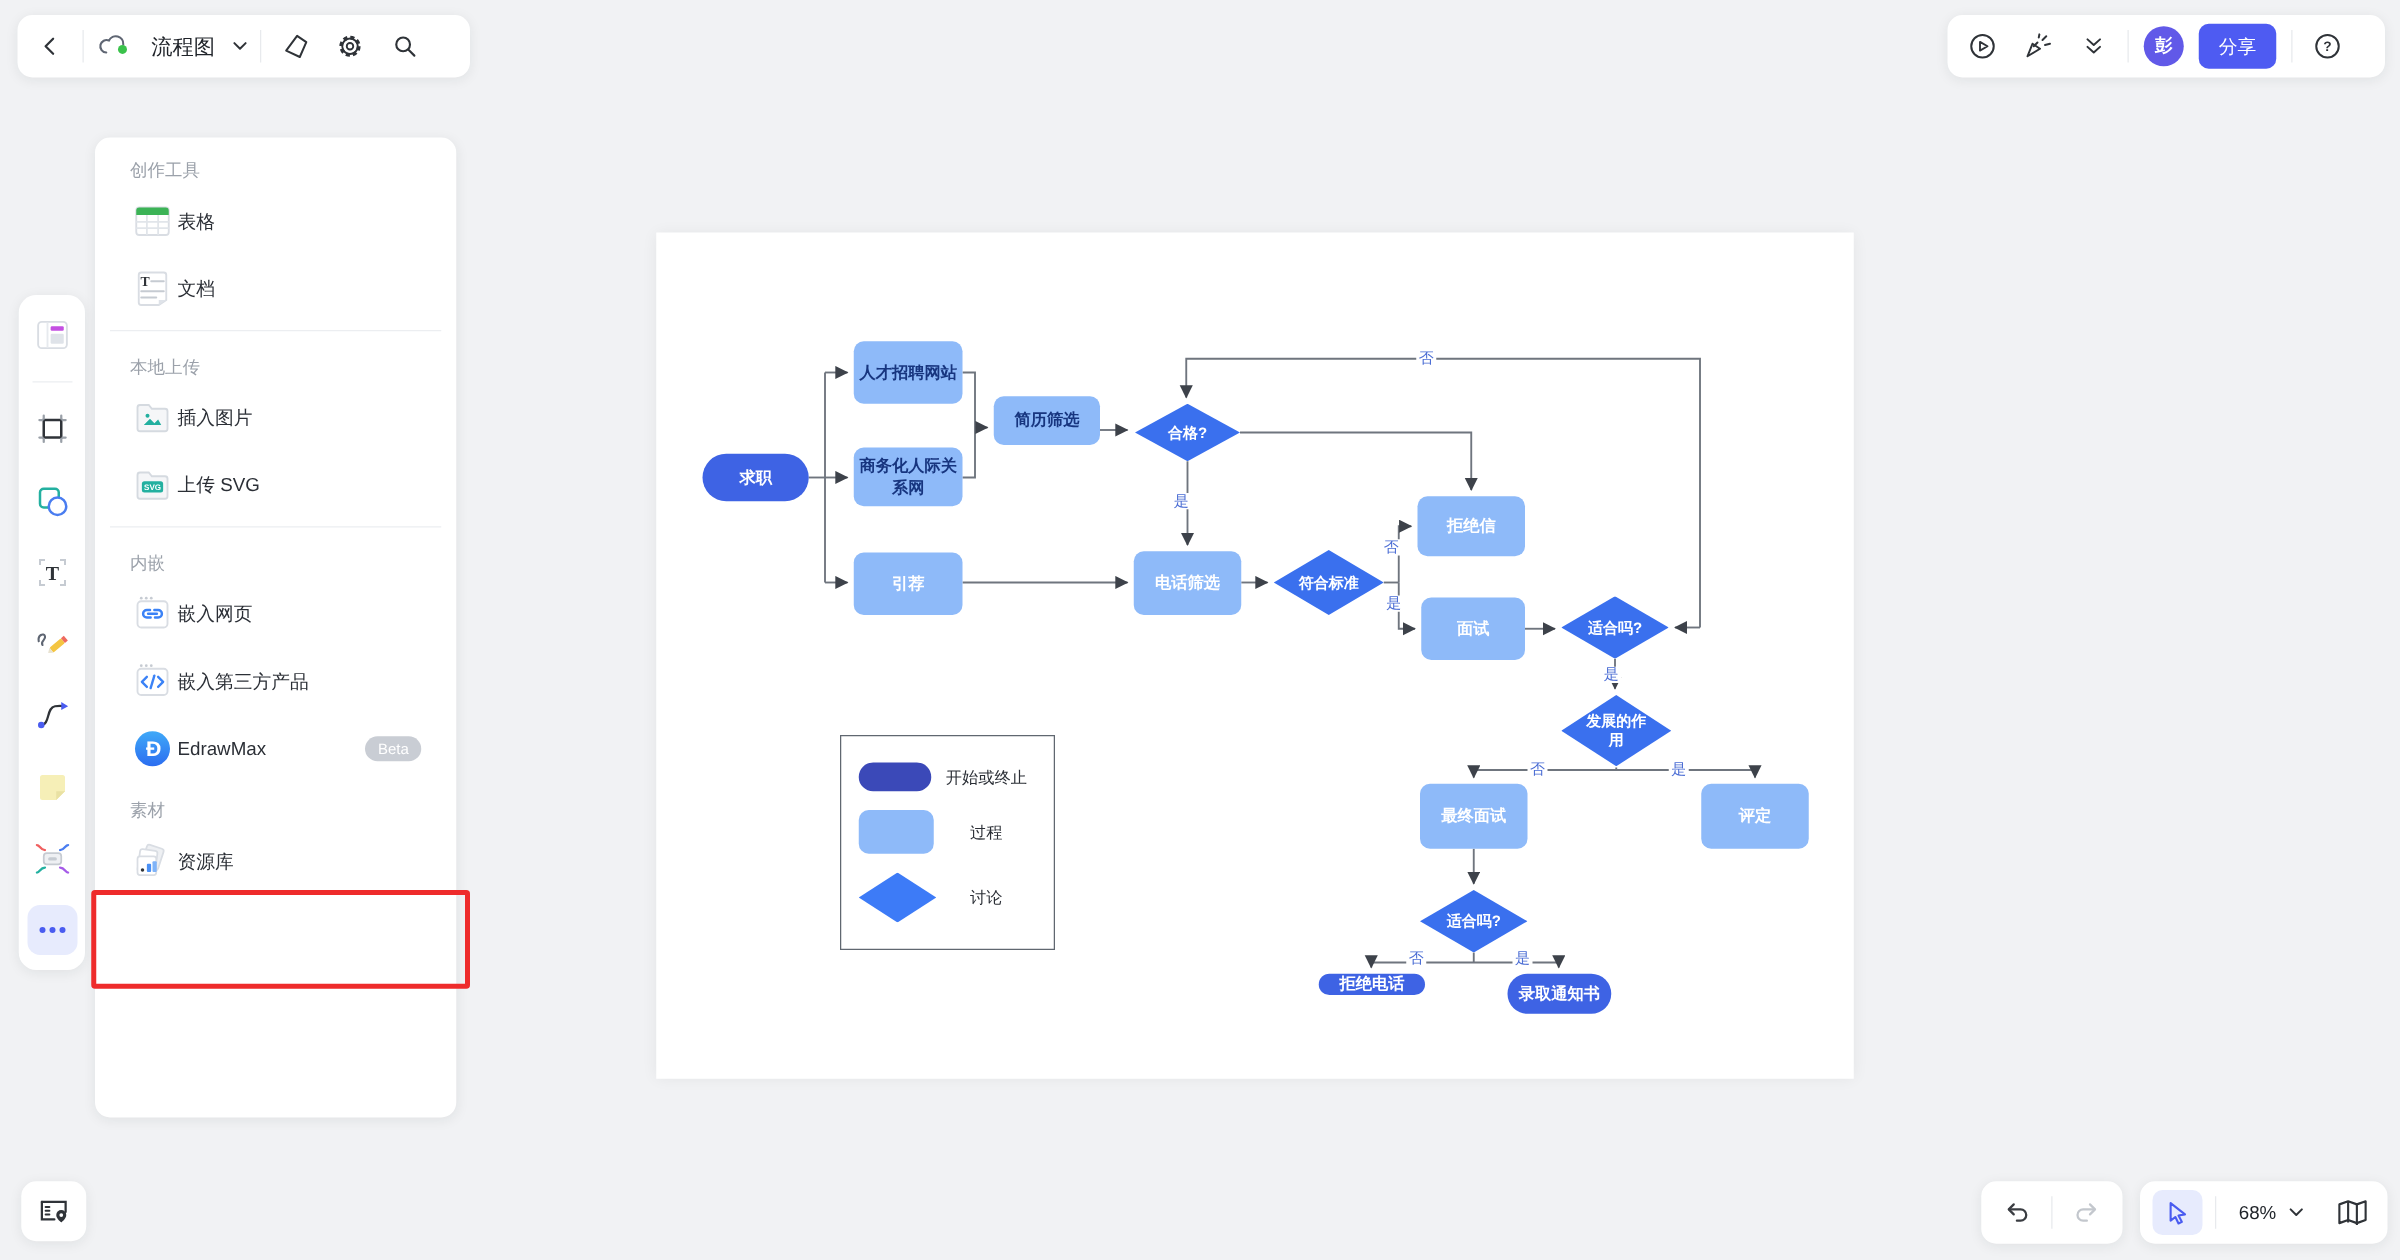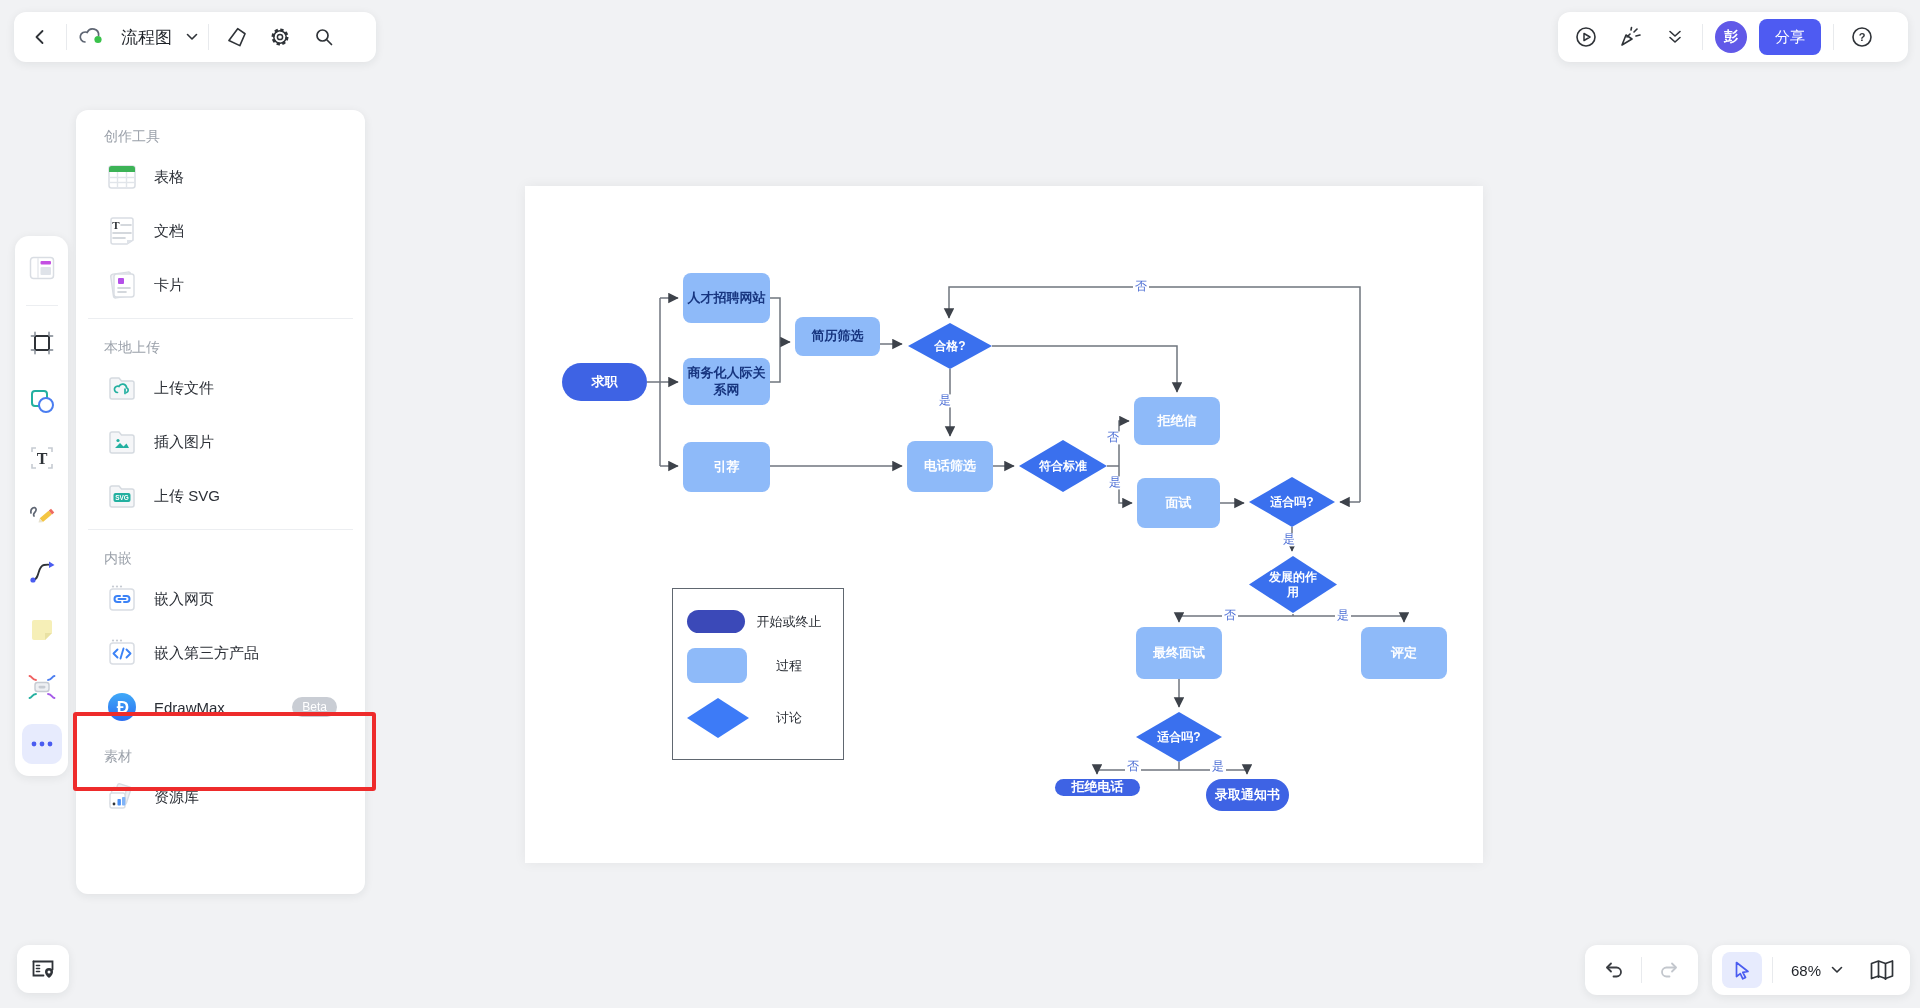--- a/index.html
+++ b/index.html
@@ -24,21 +24,21 @@
 
   
   .side-tools{left:15px;top:236px;width:53px;height:540px;border-radius:14px;display:flex;flex-direction:column;align-items:center;justify-content:space-between;padding:12px 0;box-sizing:border-box;}
   .tool{width:40px;height:40px;}
   .hdiv{width:32px;height:1px;background:#eceef1;}
   .more-btn{width:40px;height:40px;background:#e7ebfd;border-radius:10px;}
 
   
   .panel{left:76px;top:110px;width:289px;height:784px;border-radius:12px;padding:4px 12px;box-sizing:border-box;}
   .sec-title{padding:14px 16px 4px;font-size:14px;color:#9ba1aa;}
-  .row{height:54px;display:flex;align-items:center;gap:14px;padding:0 16px;cursor:pointer;}
+  .row{height:54px;display:flex;align-items:center;gap:2px;padding:0 16px;cursor:pointer;}
   .row .lbl{font-size:15px;color:#2b2f36;}
   .sec-div{height:1px;background:#eceef1;margin:6px 0;}
   .badge{margin-left:auto;background:#c9cdd4;color:#fff;font-size:12px;padding:3px 10px;border-radius:10px;}
   .picon{width:36px;height:36px;flex:0 0 36px;display:flex;align-items:center;justify-content:center;}
   .red-box{position:absolute;left:73px;top:712px;width:295px;height:71px;border:4px solid #ee2b2b;border-radius:3px;z-index:60;pointer-events:none;}
 
   
   .canvas{position:absolute;left:525px;top:186px;width:958px;height:677px;background:#fff;box-shadow:0 0 12px rgba(31,35,41,.06);}
   .fc-layer{position:absolute;inset:0;}
   .fc-layer > svg{position:absolute;left:0;top:0;}
@@ -250,47 +250,23 @@
         <text x="11" y="15" text-anchor="middle" font-size="11" font-weight="bold" fill="#2f3338" font-family="Liberation Serif, serif">T</text>
         <g stroke="#c6cbd2" stroke-width="1.6" stroke-linecap="round">
             <line x1="16" y1="11" x2="26" y2="11"></line>
             <line x1="8" y1="19" x2="26" y2="19"></line>
             <line x1="8" y1="24" x2="20" y2="24"></line>
           </g>
       </svg>
     </span>
     <span class="lbl">文档</span>
   </div>
-  <div class="row">
-    <span class="picon">
-      <svg width="34" height="34" viewBox="0 0 34 34">
-        <rect x="7" y="5" width="20" height="24" rx="2.5" fill="#f2f3f5" stroke="#d9dde3" stroke-width="1.4" transform="rotate(-8 17 17)"></rect>
-        <rect x="9" y="6" width="20" height="23" rx="2.5" fill="#fff" stroke="#d9dde3" stroke-width="1.4"></rect>
-        <rect x="13" y="10" width="6" height="6" rx="1" fill="#b44fe8"></rect>
-        <g stroke="#c6cbd2" stroke-width="1.6" stroke-linecap="round">
-            <line x1="13" y1="20" x2="25" y2="20"></line>
-            <line x1="13" y1="24" x2="21" y2="24"></line>
-          </g>
-      </svg>
-    </span>
-    <span class="lbl">卡片</span>
-  </div>
 
   <div class="sec-div"></div>
   <div class="sec-title">本地上传</div>
-  <div class="row">
-    <span class="picon">
-      <svg width="34" height="34" viewBox="0 0 34 34">
-        <path d="M5 9 a2 2 0 0 1 2-2 h7 l2.5 3 H27 a2 2 0 0 1 2 2 v14 a2 2 0 0 1-2 2 H7 a2 2 0 0 1-2-2 Z" fill="#f5f6f8" stroke="#d5dae0" stroke-width="1.5"></path>
-        <path d="M12.5 21.5 a3.2 3.2 0 1 1 1.5-6.1 a4 4 0 0 1 7.6 1.3 a2.6 2.6 0 0 1 0 4.8" fill="none" stroke="#23b0a0" stroke-width="1.7" stroke-linecap="round"></path>
-        <line x1="20" y1="18" x2="20" y2="22.5" stroke="#23b0a0" stroke-width="1.7" stroke-linecap="round"></line>
-      </svg>
-    </span>
-    <span class="lbl">上传文件</span>
-  </div>
   <div class="row">
     <span class="picon">
       <svg width="34" height="34" viewBox="0 0 34 34">
         <path d="M5 9 a2 2 0 0 1 2-2 h7 l2.5 3 H27 a2 2 0 0 1 2 2 v14 a2 2 0 0 1-2 2 H7 a2 2 0 0 1-2-2 Z" fill="#f5f6f8" stroke="#d5dae0" stroke-width="1.5"></path>
         <circle cx="13" cy="15.5" r="1.6" fill="#23b0a0"></circle>
         <path d="M10 23 l5-5 3.5 3.5 3-3 2.5 4.5 Z" fill="#23b0a0"></path>
       </svg>
     </span>
     <span class="lbl">插入图片</span>
   </div>

